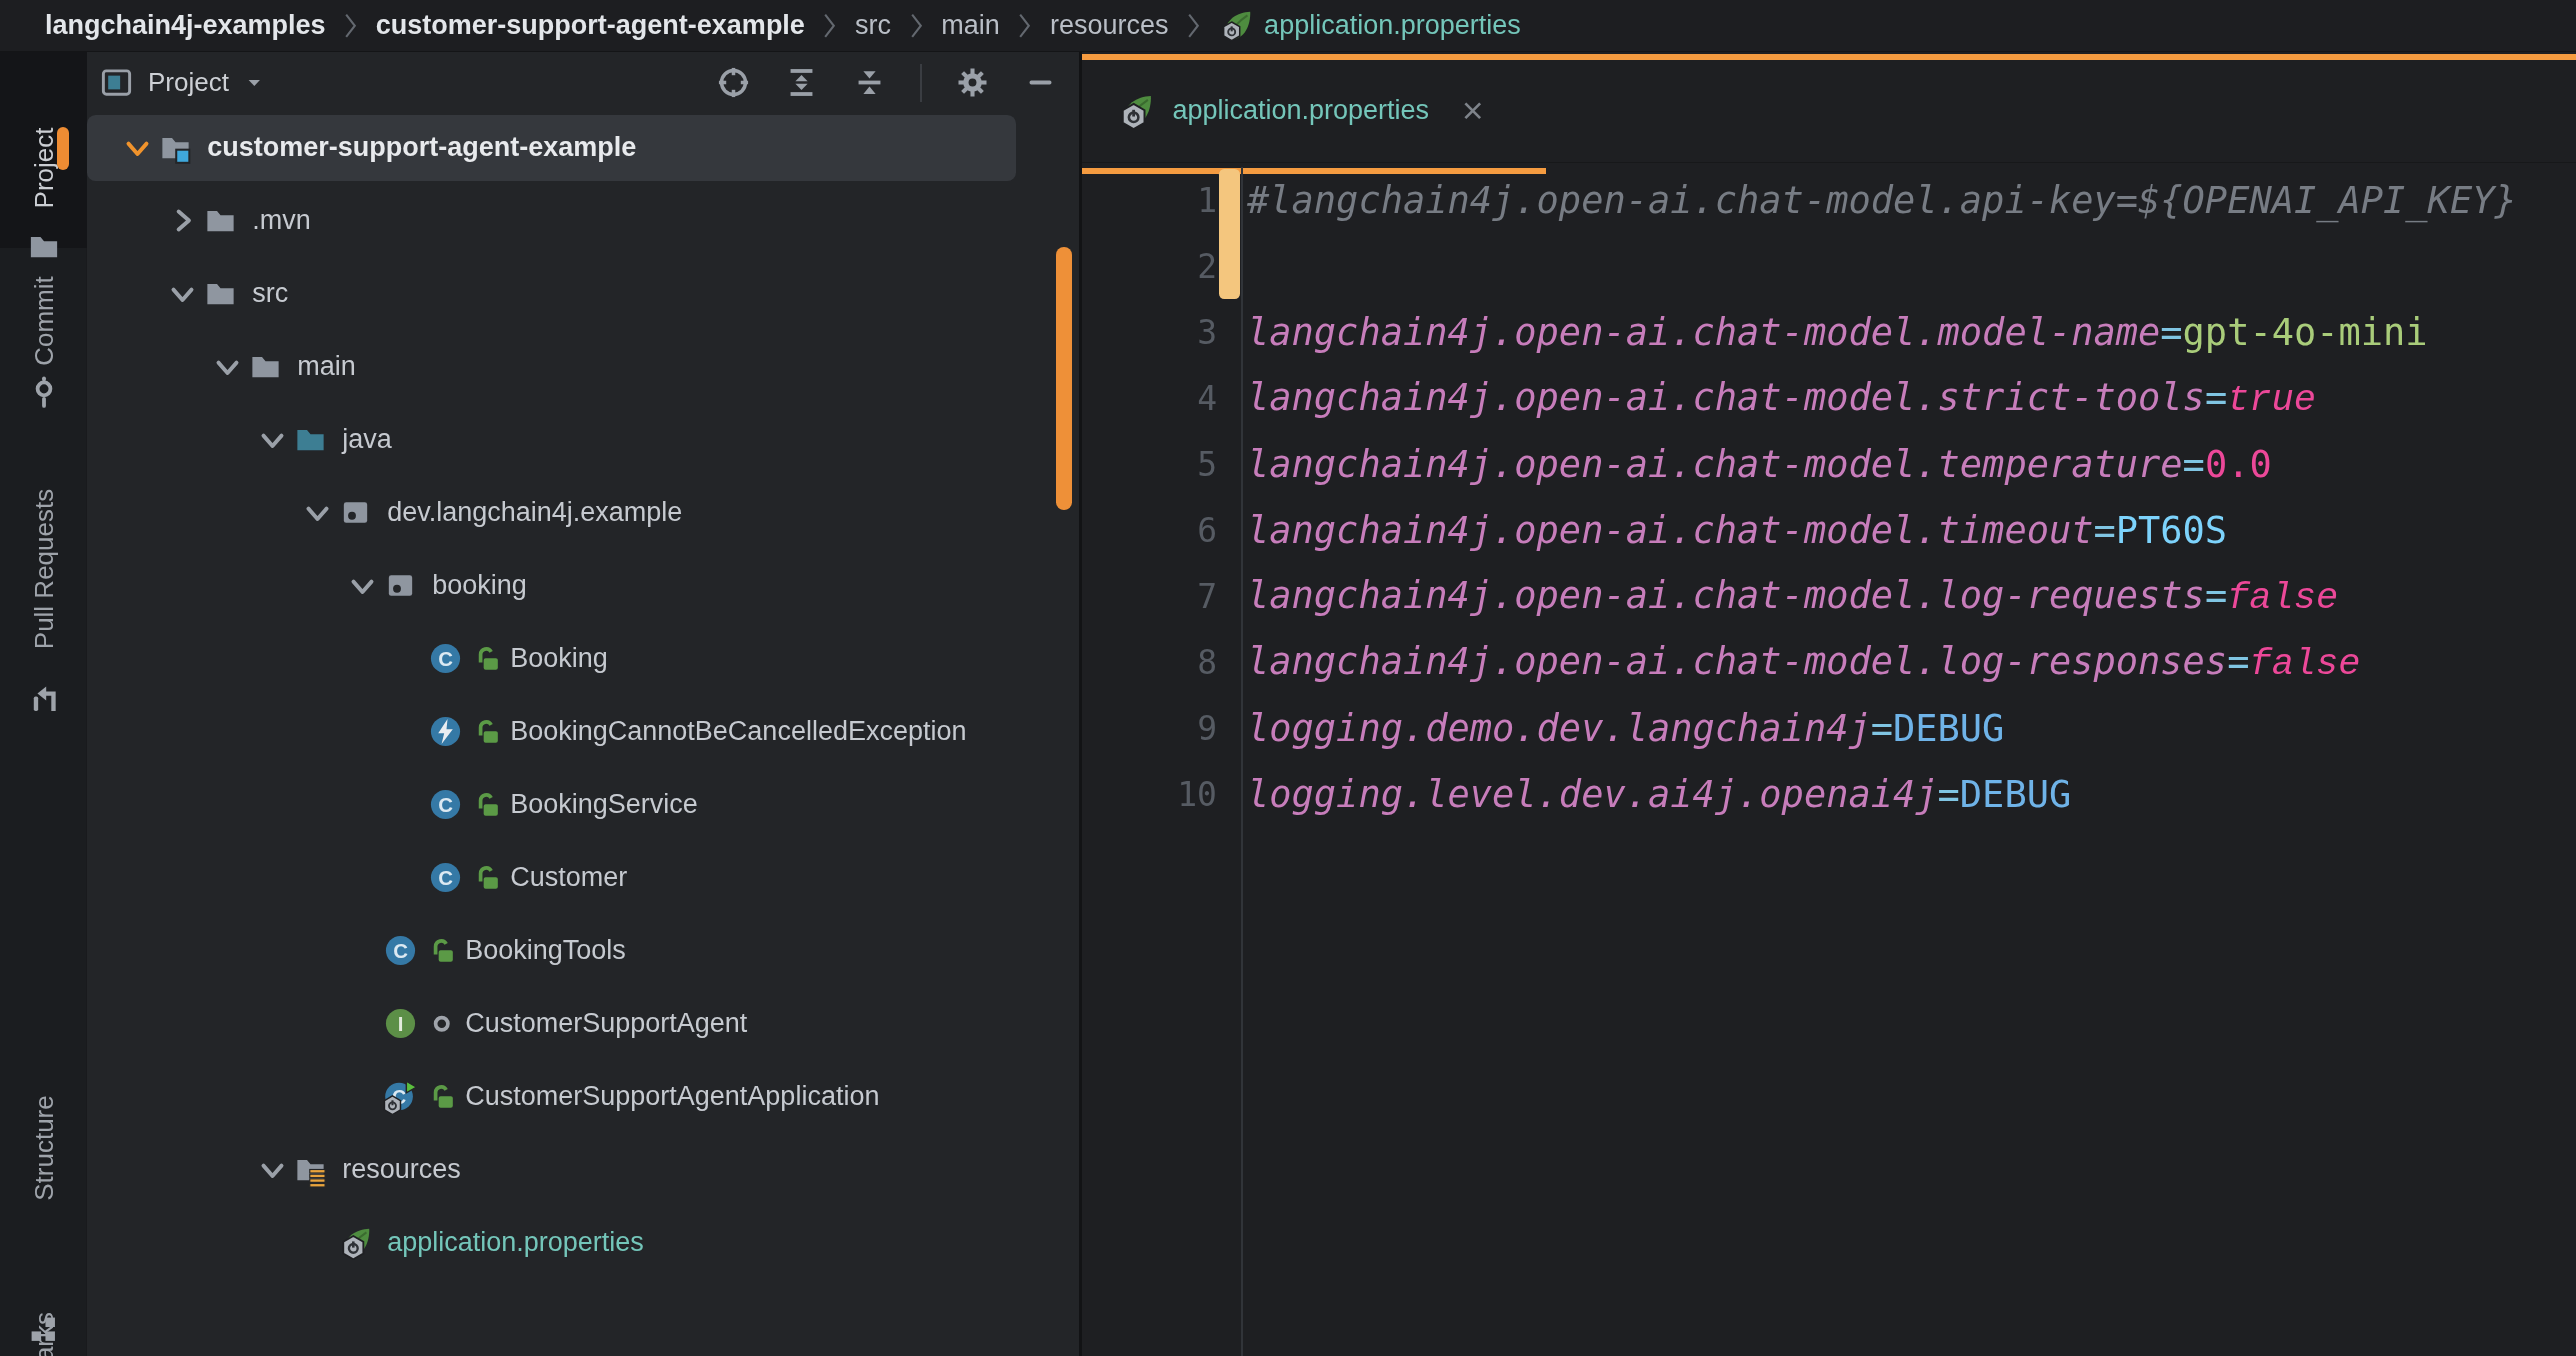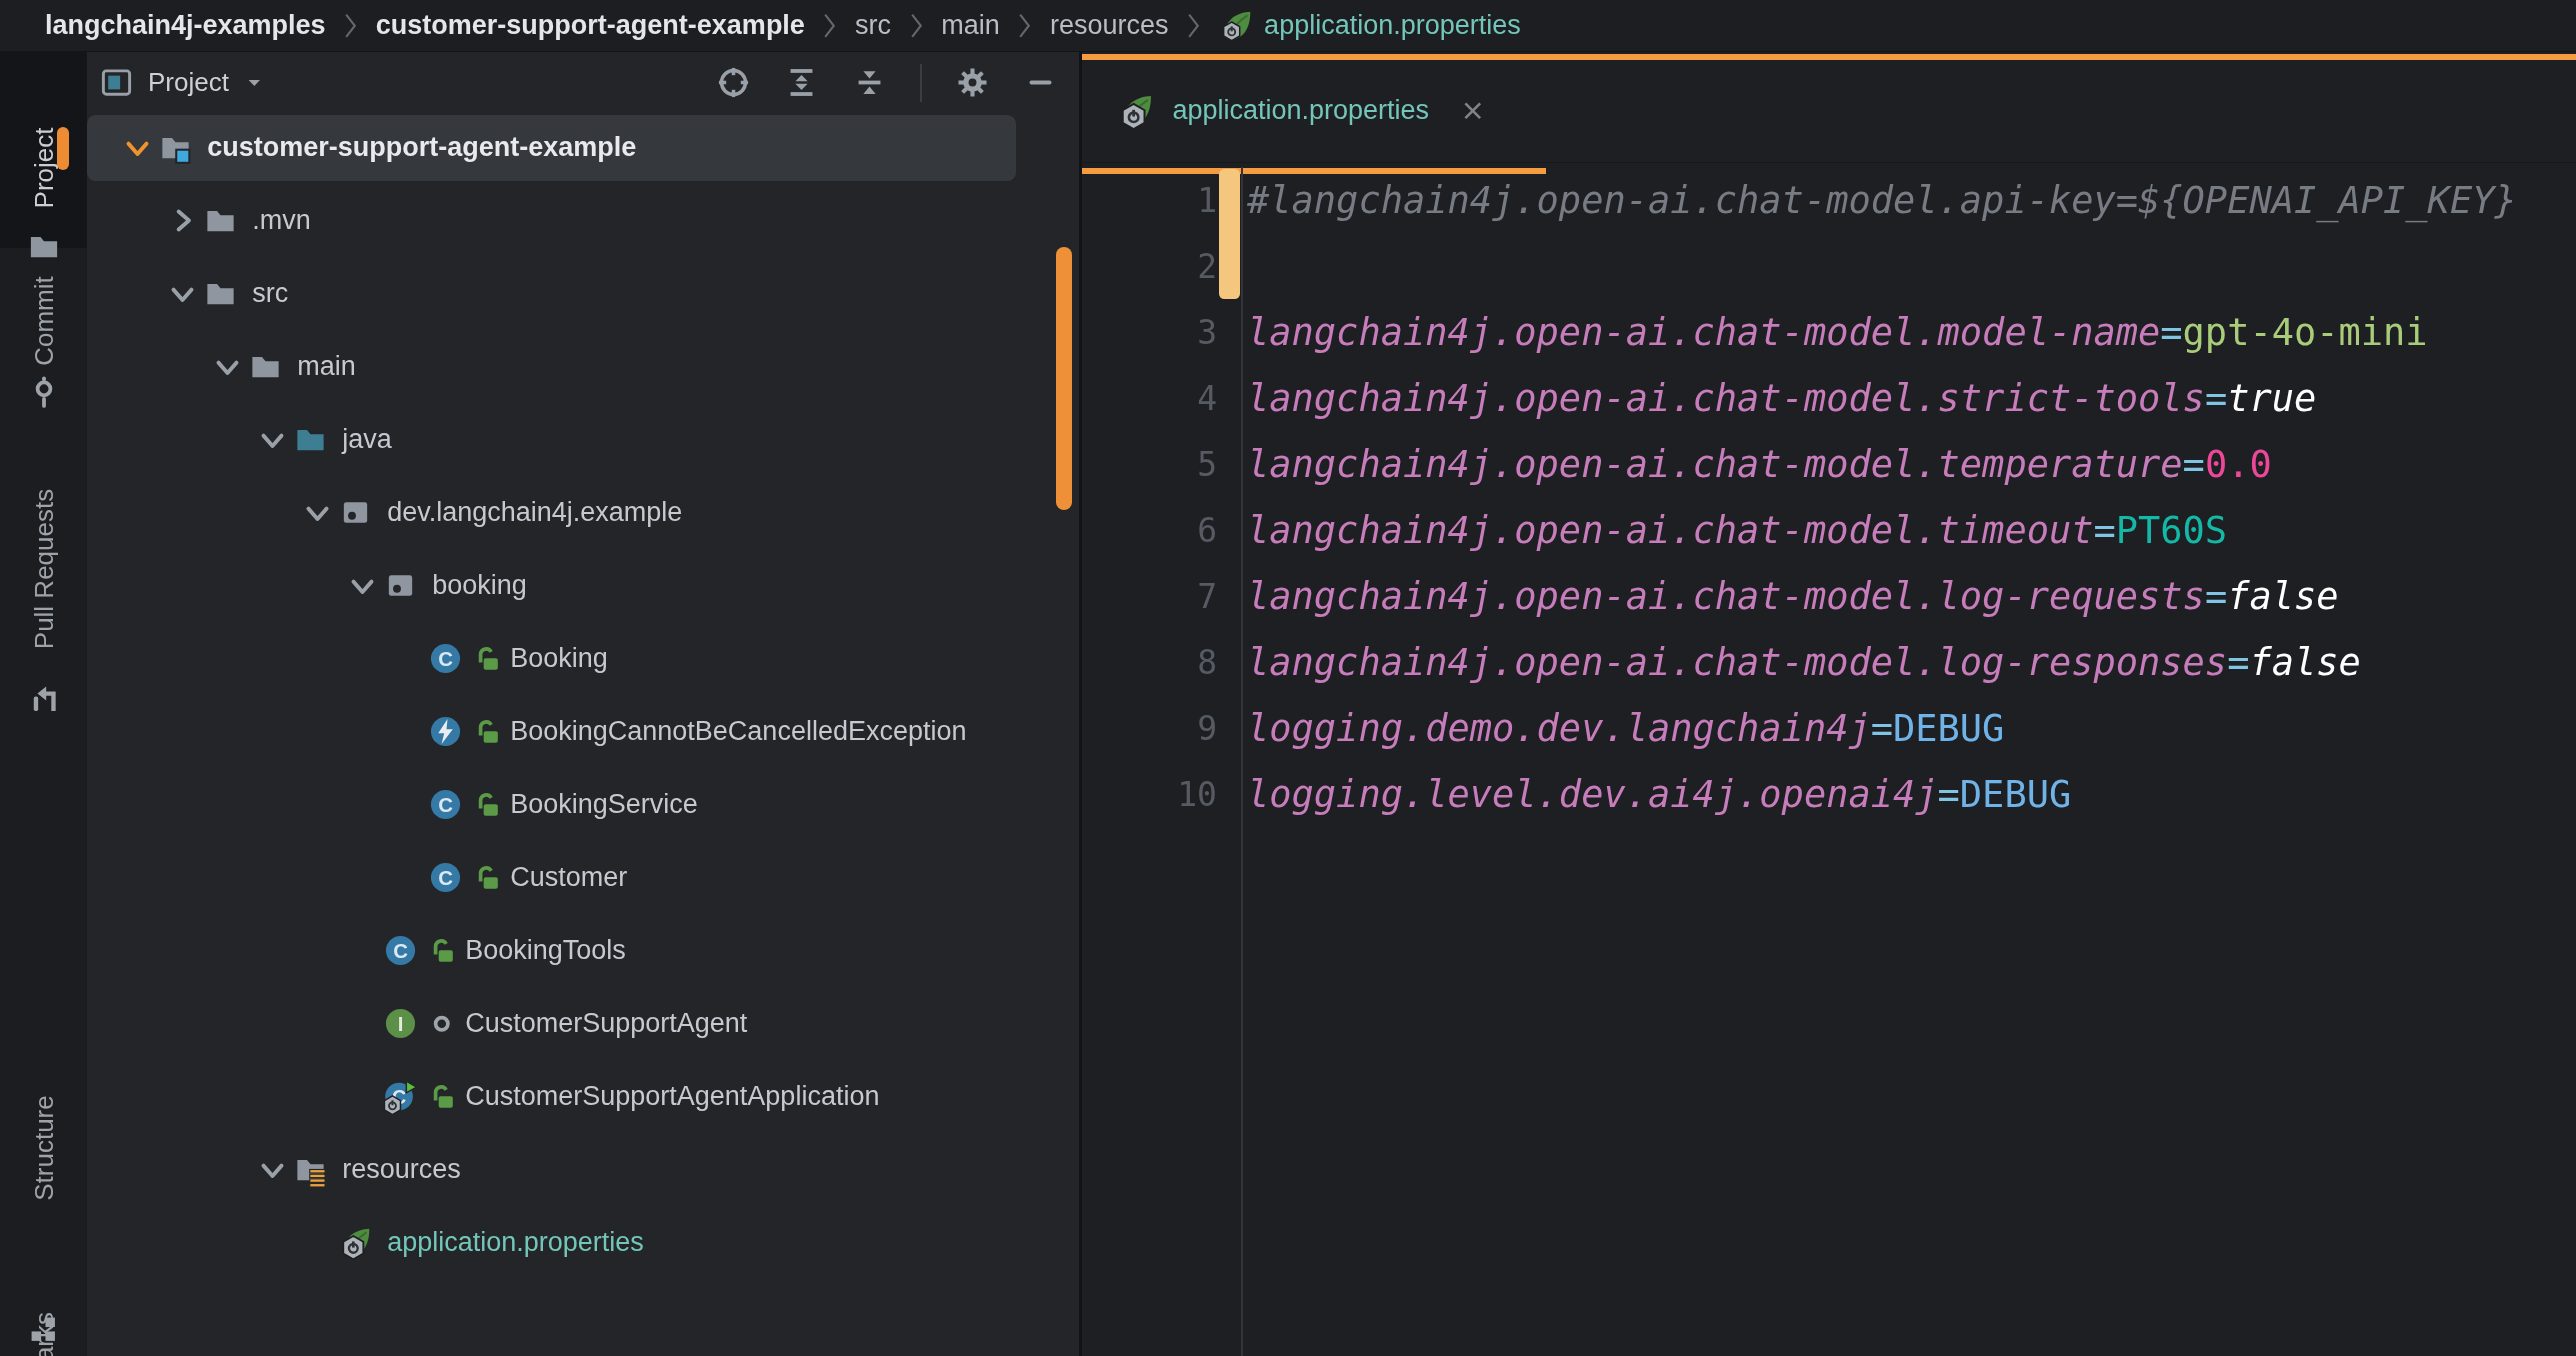--- a/index.html
+++ b/index.html
@@ -61,23 +61,23 @@
 
   .codearea { position:absolute; left:0; top:115px; width:100%; bottom:0; }
   .gutter-sep { position:absolute; left:159px; top:0; bottom:0; width:1.7px; background:#313439; }
   .gutter-changebar { position:absolute; left:137px; top:1.7px; width:21px; height:130px; border-radius:5.2px; background:#F4C67E; }
   .cline { display:flex; height:66px; align-items:center; }
   .ln { width:135px; text-align:right; font-family:"DejaVu Sans Mono", monospace; font-size:33px; color:#565B63; flex:0 0 auto; }
   .ctext { margin-left:30px; font-family:"DejaVu Sans Mono", monospace; font-size:37px; white-space:pre; }
   .k   { color:#C77DBB; font-style:italic; }
   .eq  { color:#80C5E3; }
   .v-str  { color:#A9CC7A; }
-  .v-str2 { color:#14b8a6; }
+  .v-str2 { color:#7dd3fc; }
   .v-num  { color:#ec4899; }
-  .v-kw   { color:#ffffff; font-style:italic; }
+  .v-kw   { color:#ec4899; font-style:italic;font-family:Liberation Mono, monospace; }
   .v-debug{ color:#6FB3E8; }
   .comment{ color:#777C84; font-style:italic; }
   .caret { display:inline-block; width:5.2px; height:45px; background:#F4A83C; vertical-align:middle; margin-left:2.6px; }
 </style>
 </head>
 <body>
 
 <svg width="0" height="0" style="position:absolute">
   <defs>
     <g id="i-folder">

